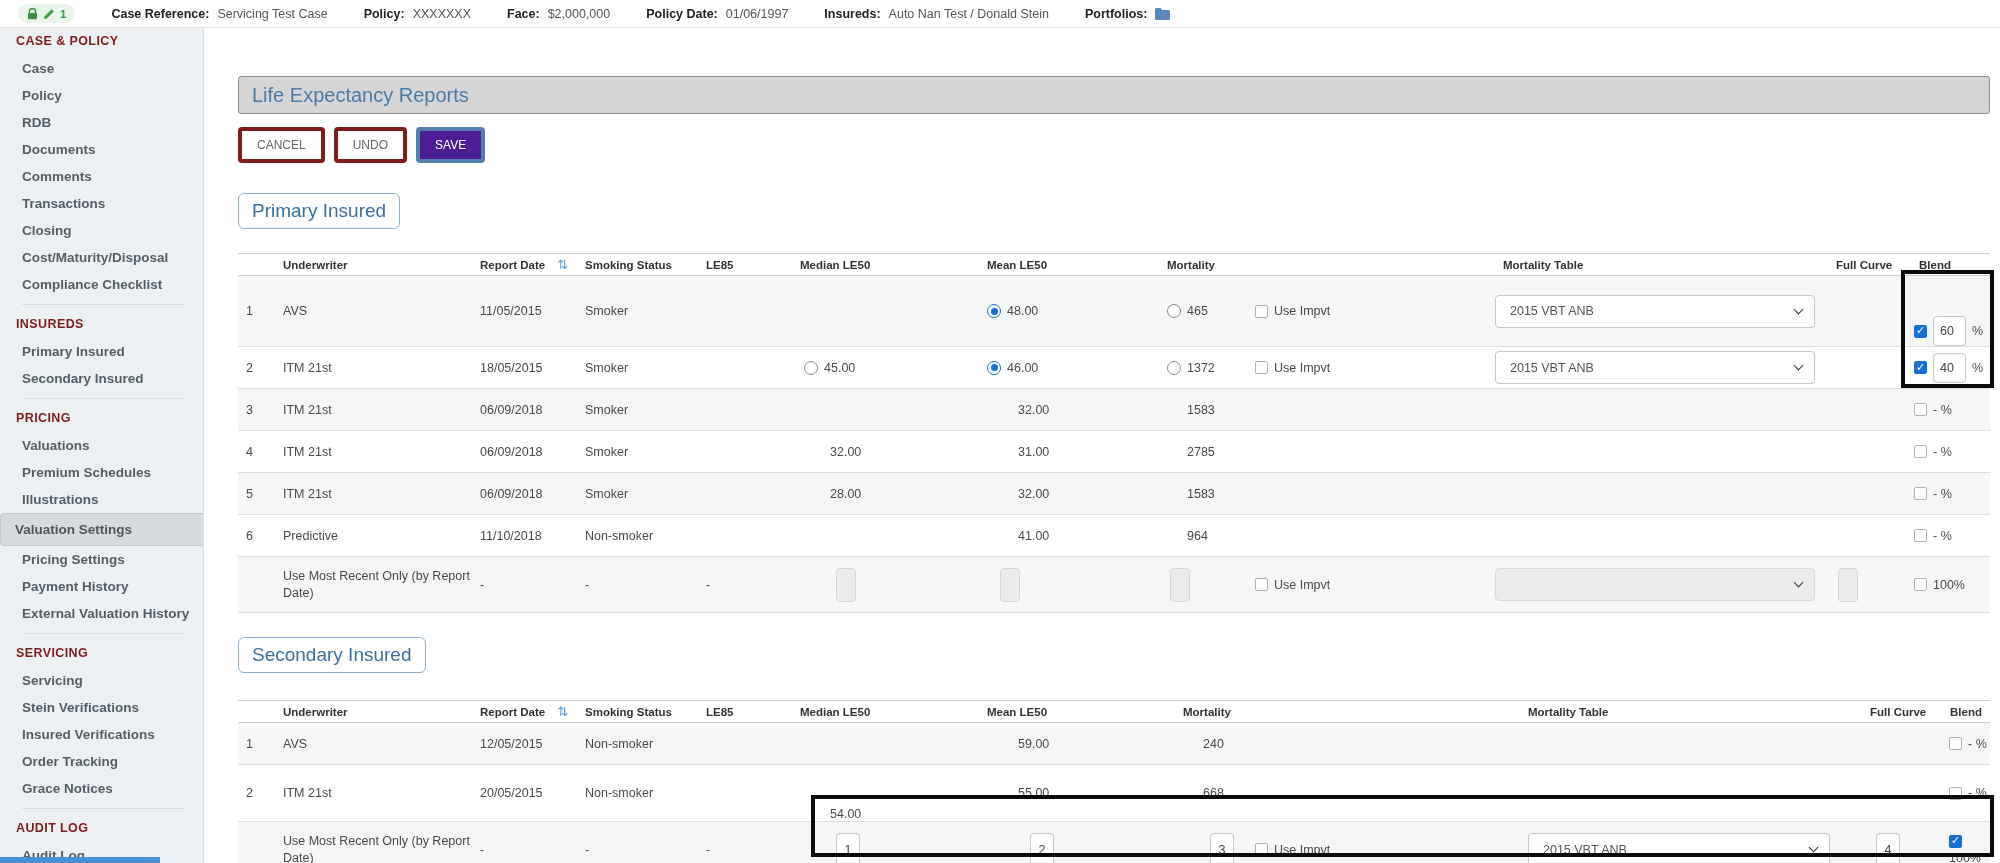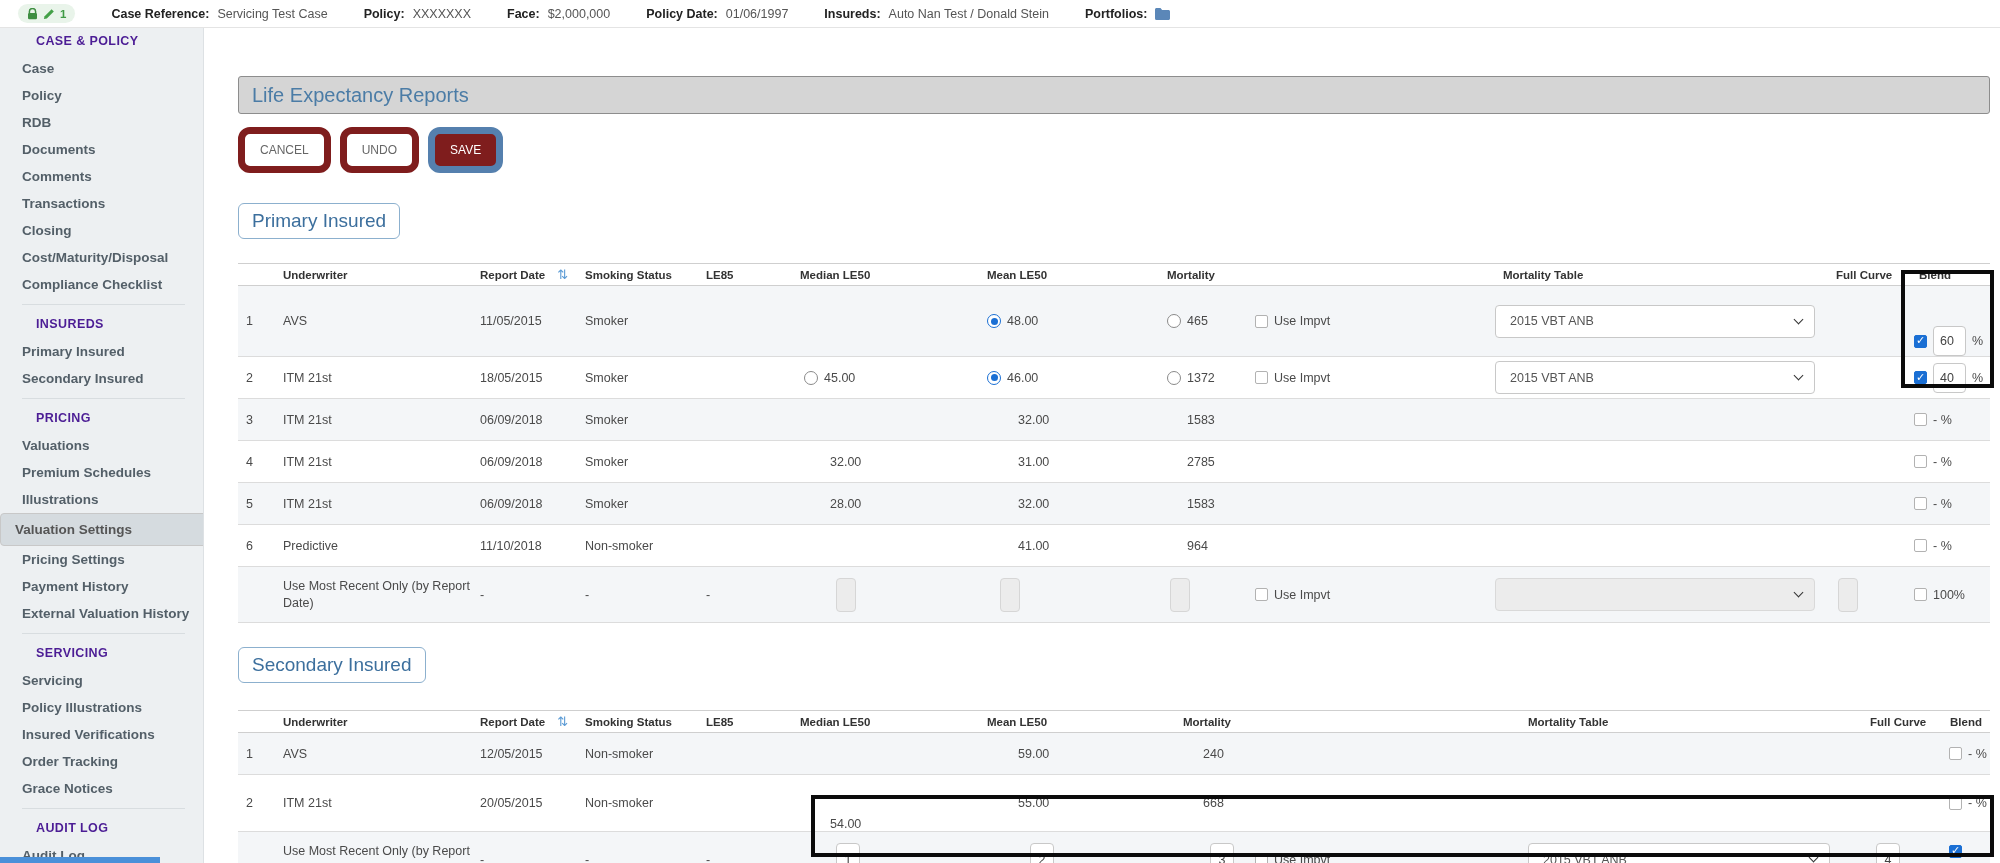--- a/index.html
+++ b/index.html
@@ -12,36 +12,36 @@
 .pill{display:flex;align-items:center;gap:5px;background:#e9f4ea;border-radius:10px;padding:2px 9px;height:19px;cursor:pointer}
 .pill .num{color:#3f9a44;font-size:11.5px;font-weight:700}
 .icn{display:inline-flex;align-items:center;justify-content:center;line-height:0}
 .tb-field{display:flex;gap:8px;align-items:center;font-size:12.5px}
 .tb-label{font-weight:700;color:#222}
 .tb-value{color:#555}
 
 
 .body-row{display:flex;height:835px}
 .sidebar{position:relative;width:204px;background:#edf0f2;border-right:1px solid #dde1e4;flex-shrink:0;overflow:hidden}
-.sb-header{padding:0 36px;font-size:12.5px;font-weight:700;color:#4c1d95;letter-spacing:.4px;height:27px;line-height:27px;white-space:nowrap}
+.sb-header{padding:0 16px;font-size:12.5px;font-weight:700;color:#7f1d1d;letter-spacing:.4px;height:27px;line-height:27px;white-space:nowrap}
 .sb-item{padding:0 22px;font-size:13.5px;font-weight:600;color:#535f68;height:27px;line-height:27px;display:flex;align-items:center;justify-content:space-between;cursor:pointer;white-space:nowrap}
 .sb-item.sel{background:#d5dbdf}
 .sb-div{border-top:1px solid #d8dde0;margin:6px 18px 6px 22px}
 .sb-scroll{position:absolute;bottom:0;left:0;width:160px;height:6px;background:#4a90d9}
 main{flex:1;padding:8px 0 0 34px;background:#fff}
 
 
 .tabs{display:flex;margin-top:0}
 .tab{padding:8px 17px;font-size:12.5px;cursor:pointer}
 .tab.active{color:#555;border:1px solid #ddd;border-bottom:1px solid #fff;border-radius:4px 4px 0 0}
 .tab.inactive{color:#579bd2;border-bottom:1px solid #ddd;padding-right:28px}
 .title-bar{margin-top:40px;width:1752px;height:38px;background:#d5d5d5;border:1px solid #8d8d8d;border-radius:3px;display:flex;align-items:center;padding-left:13px;font-size:20px;color:#4b7ca6}
 .btn-row{display:flex;gap:9px;margin-top:13px}
-.btn{height:46px;padding:0 15px;border:7px solid #7f1d1d;border-radius:12px;background:#fff;color:#666;font-size:12px;font-family:inherit;cursor:pointer}
-.btn.primary{background:#7f1d1d;border-color:#5580ae;color:#fff}
+.btn{height:36px;padding:0 15px;border:4px solid #7f1d1d;border-radius:4px;background:#fff;color:#666;font-size:12px;font-family:inherit;cursor:pointer}
+.btn.primary{background:#4c1d95;border-color:#5580ae;color:#fff}
 .section-wrap{margin-top:30px}
 .section-wrap.second{margin-top:24px}
 .section-box{display:inline-block;border:1px solid #8cb0ce;border-radius:6px;padding:6px 13px;font-size:19px;color:#3c6f9d;background:#fff}
 
 
 .le-table{width:1752px;margin-top:24px;font-size:12.5px;color:#4a4a4a}
 .le-table.second{margin-top:27px}
 .trow{display:grid;grid-template-columns:45px 197px 105px 121px 94px 185px 180px 90px 240px 335px 75px 85px;align-items:center;border-bottom:1px solid #dcdcdc;min-height:42px;background:#fff}
 .trow.head{min-height:23px;border-top:1px solid #cfcfcf;border-bottom:1px solid #cfcfcf;font-weight:700;color:#333;font-size:11.5px}
 .trow.shade{background:#f4f6f8}
@@ -191,21 +191,21 @@
           </div>
           <div class="sb-item">
             <span>External Valuation History</span>
           </div>
           <div class="sb-div"></div>
           <div class="sb-header">SERVICING</div>
           <div class="sb-item">
             <span>Servicing</span>
           </div>
           <div class="sb-item">
-            <span>Policy Illustrations</span>
+            <span>Stein Verifications</span>
           </div>
           <div class="sb-item">
             <span>Insured Verifications</span>
           </div>
           <div class="sb-item">
             <span>Order Tracking</span>
           </div>
           <div class="sb-item">
             <span>Grace Notices</span>
           </div>

